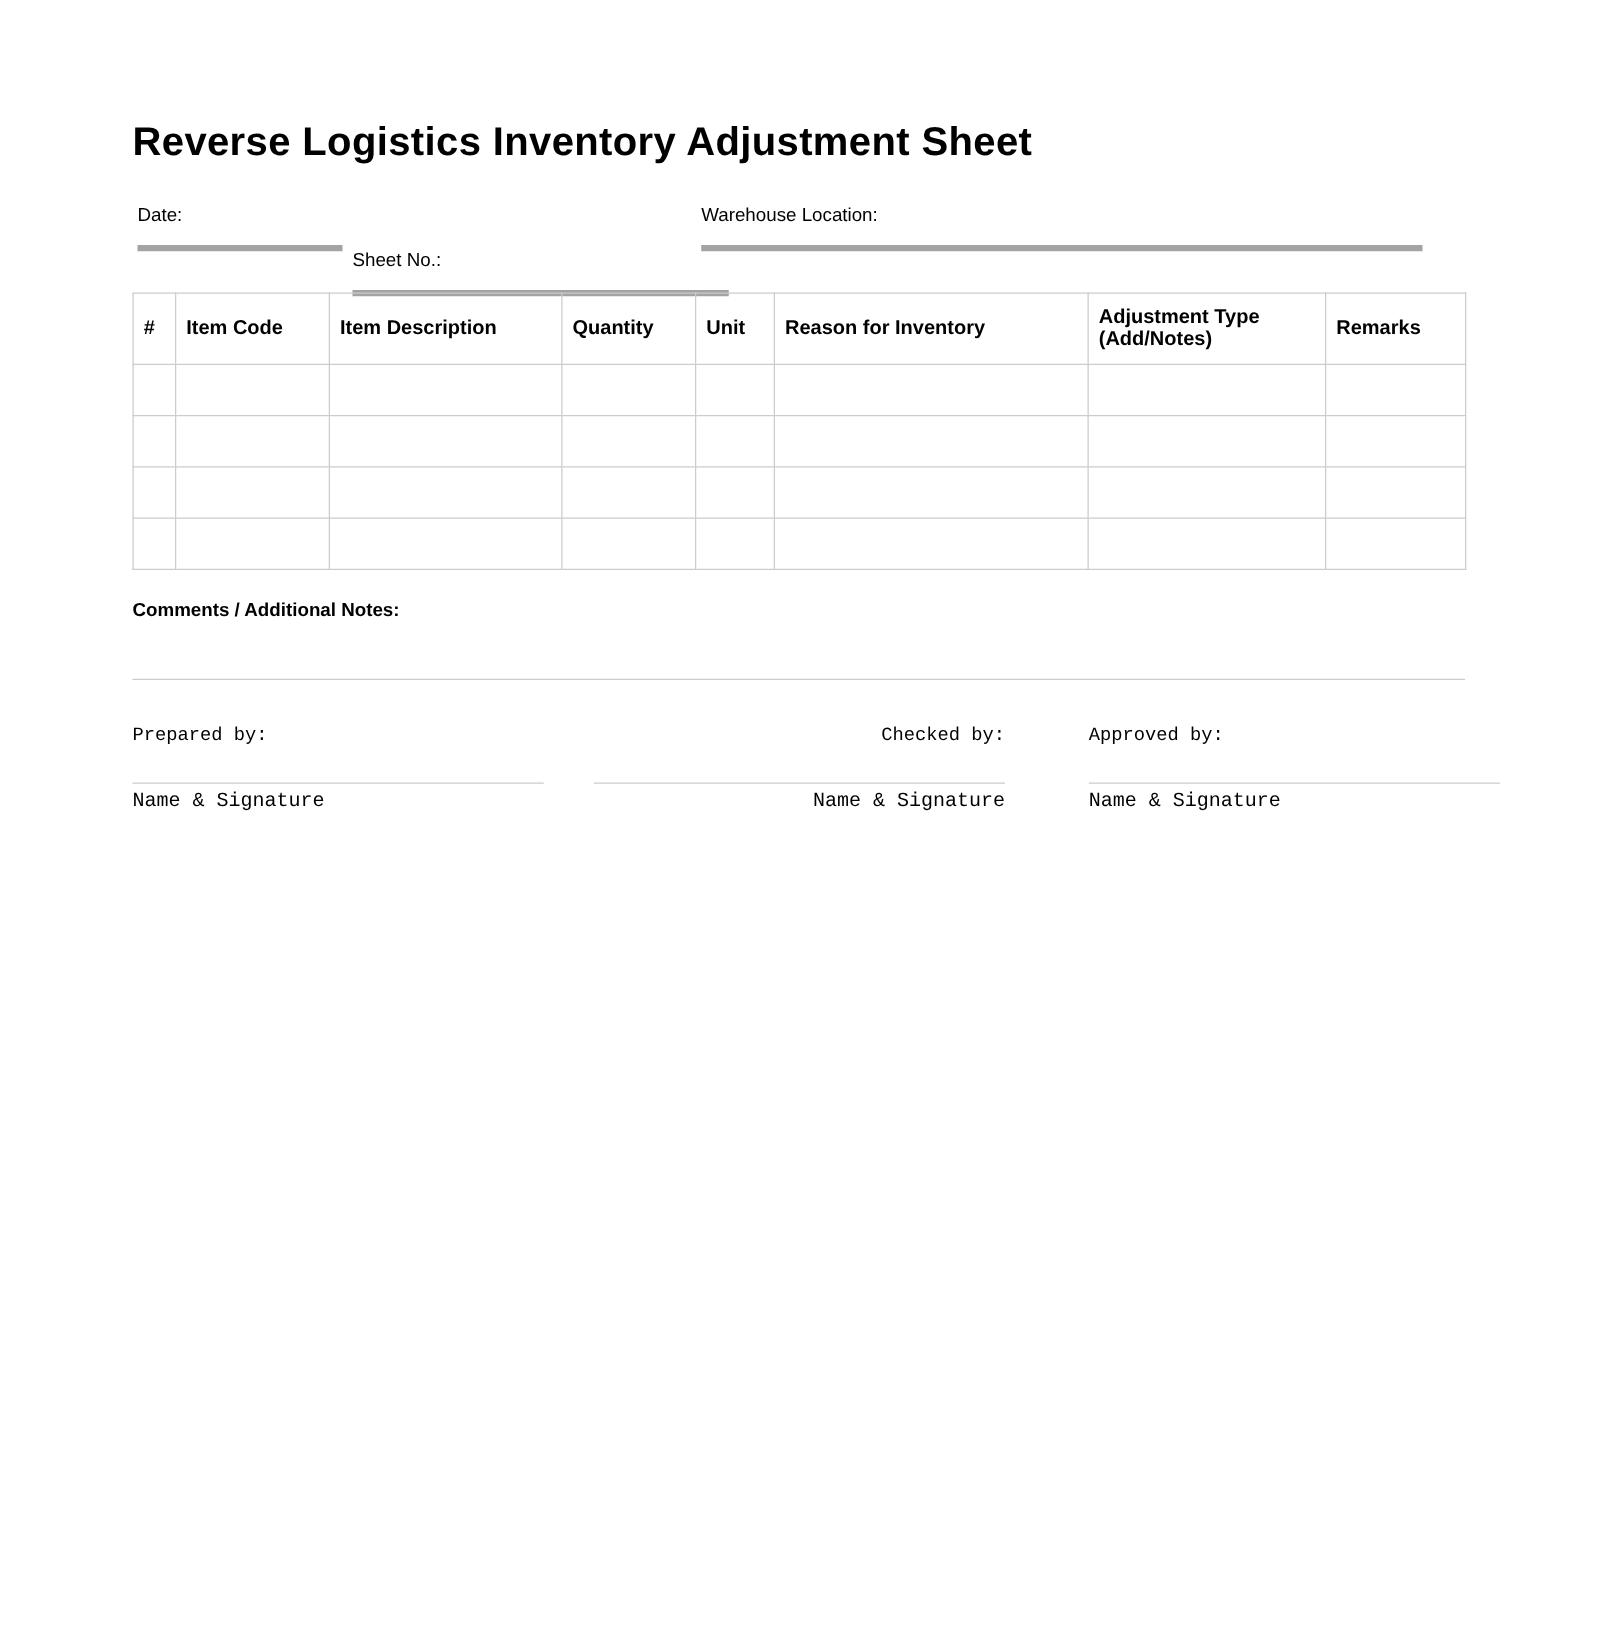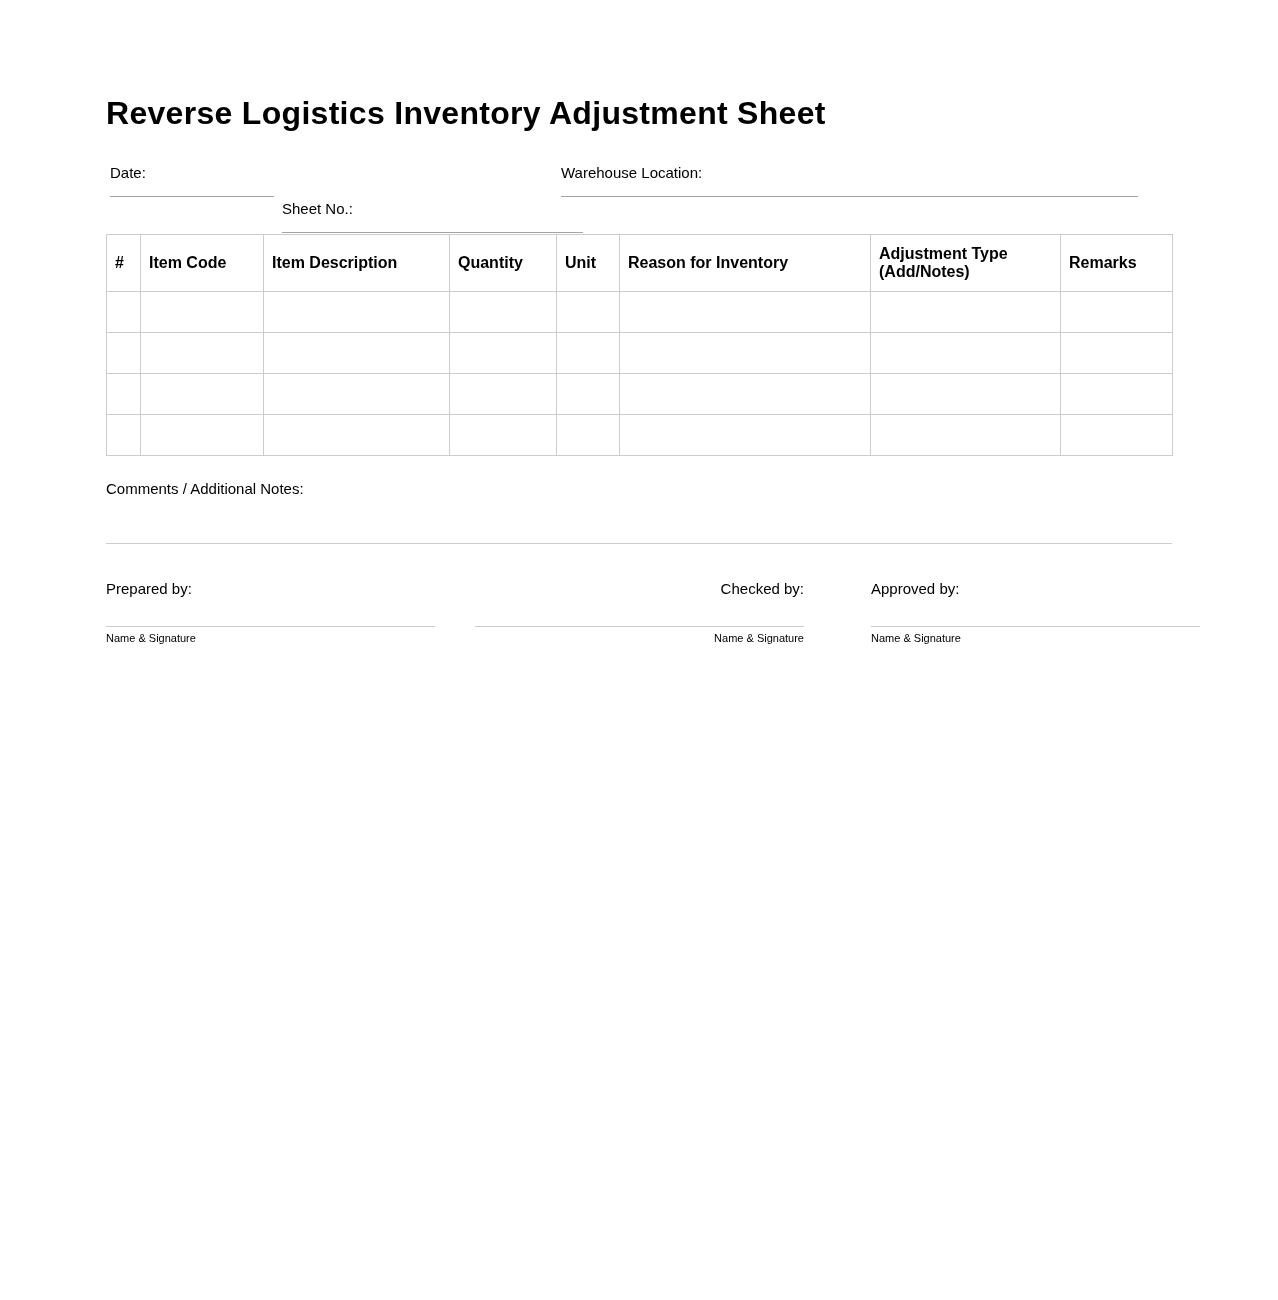--- a/index.html
+++ b/index.html
@@ -4,44 +4,44 @@
   <style>
     html, body { margin: 0; padding: 0; background: #ffffff; }
     body {
       width: 1278px; height: 1300px; position: relative;
       font-family: "Liberation Sans", sans-serif; color: #000;
     }
     .title {
       position: absolute; left: 106px; top: 95px;
       font-size: 32px; font-weight: bold; margin: 0; letter-spacing: 0.3px;
     }
-    .meta-field { position: absolute; top: 164px; height: 32px; border-bottom: 1px solid #a3a3a3; }
+    .meta-field { position: absolute; top: 164px; height: 32px; border-bottom: 5px solid #a3a3a3; }
     .meta-field span { font-size: 15px; }
     .f-date { left: 110px; width: 164px; }
     .f-sheet { left: 282px; width: 301px; margin-top: 36px; }
     .f-wh { left: 561px; width: 577px; }
 
     table.grid {
       position: absolute; left: 106px; top: 234px; width: 1066px;
       border-collapse: collapse; table-layout: fixed;
     }
     table.grid th, table.grid td { border: 1px solid #cccccc; }
     table.grid th {
       height: 56px; text-align: left; vertical-align: middle;
       font-size: 16px; font-weight: bold; padding: 0 8px; line-height: 18px;
     }
     table.grid td { height: 38px; }
 
-    .notes-label { position: absolute; left: 106px; top: 480px; font-size: 15px; }
+    .notes-label { position: absolute; left: 106px; top: 480px; font-size: 15px; font-weight: bold; }
     .notes-line { position: absolute; left: 106px; top: 543px; width: 1066px; border-top: 1px solid #cccccc; }
 
-    .sig { position: absolute; top: 580px; width: 329px; }
+    .sig { position: absolute; top: 580px; width: 329px; font-family: Liberation Mono, monospace; }
     .sig .label { font-size: 15px; display: block; }
     .sig .line { margin-top: 29px; border-top: 1px solid #cccccc; }
-    .sig .caption { font-size: 11px; display: block; margin-top: 5px; }
+    .sig .caption { font-size: 16px; display: block; margin-top: 5px; }
     .s1 { left: 106px; }
     .s2 { left: 475px; text-align: right; }
     .s3 { left: 843px; margin-left: 28px; }
   </style>
 </head>
 <body>
 
 <h1 class="title">Reverse Logistics Inventory Adjustment Sheet</h1>
 
 <div class="meta-field f-date">

